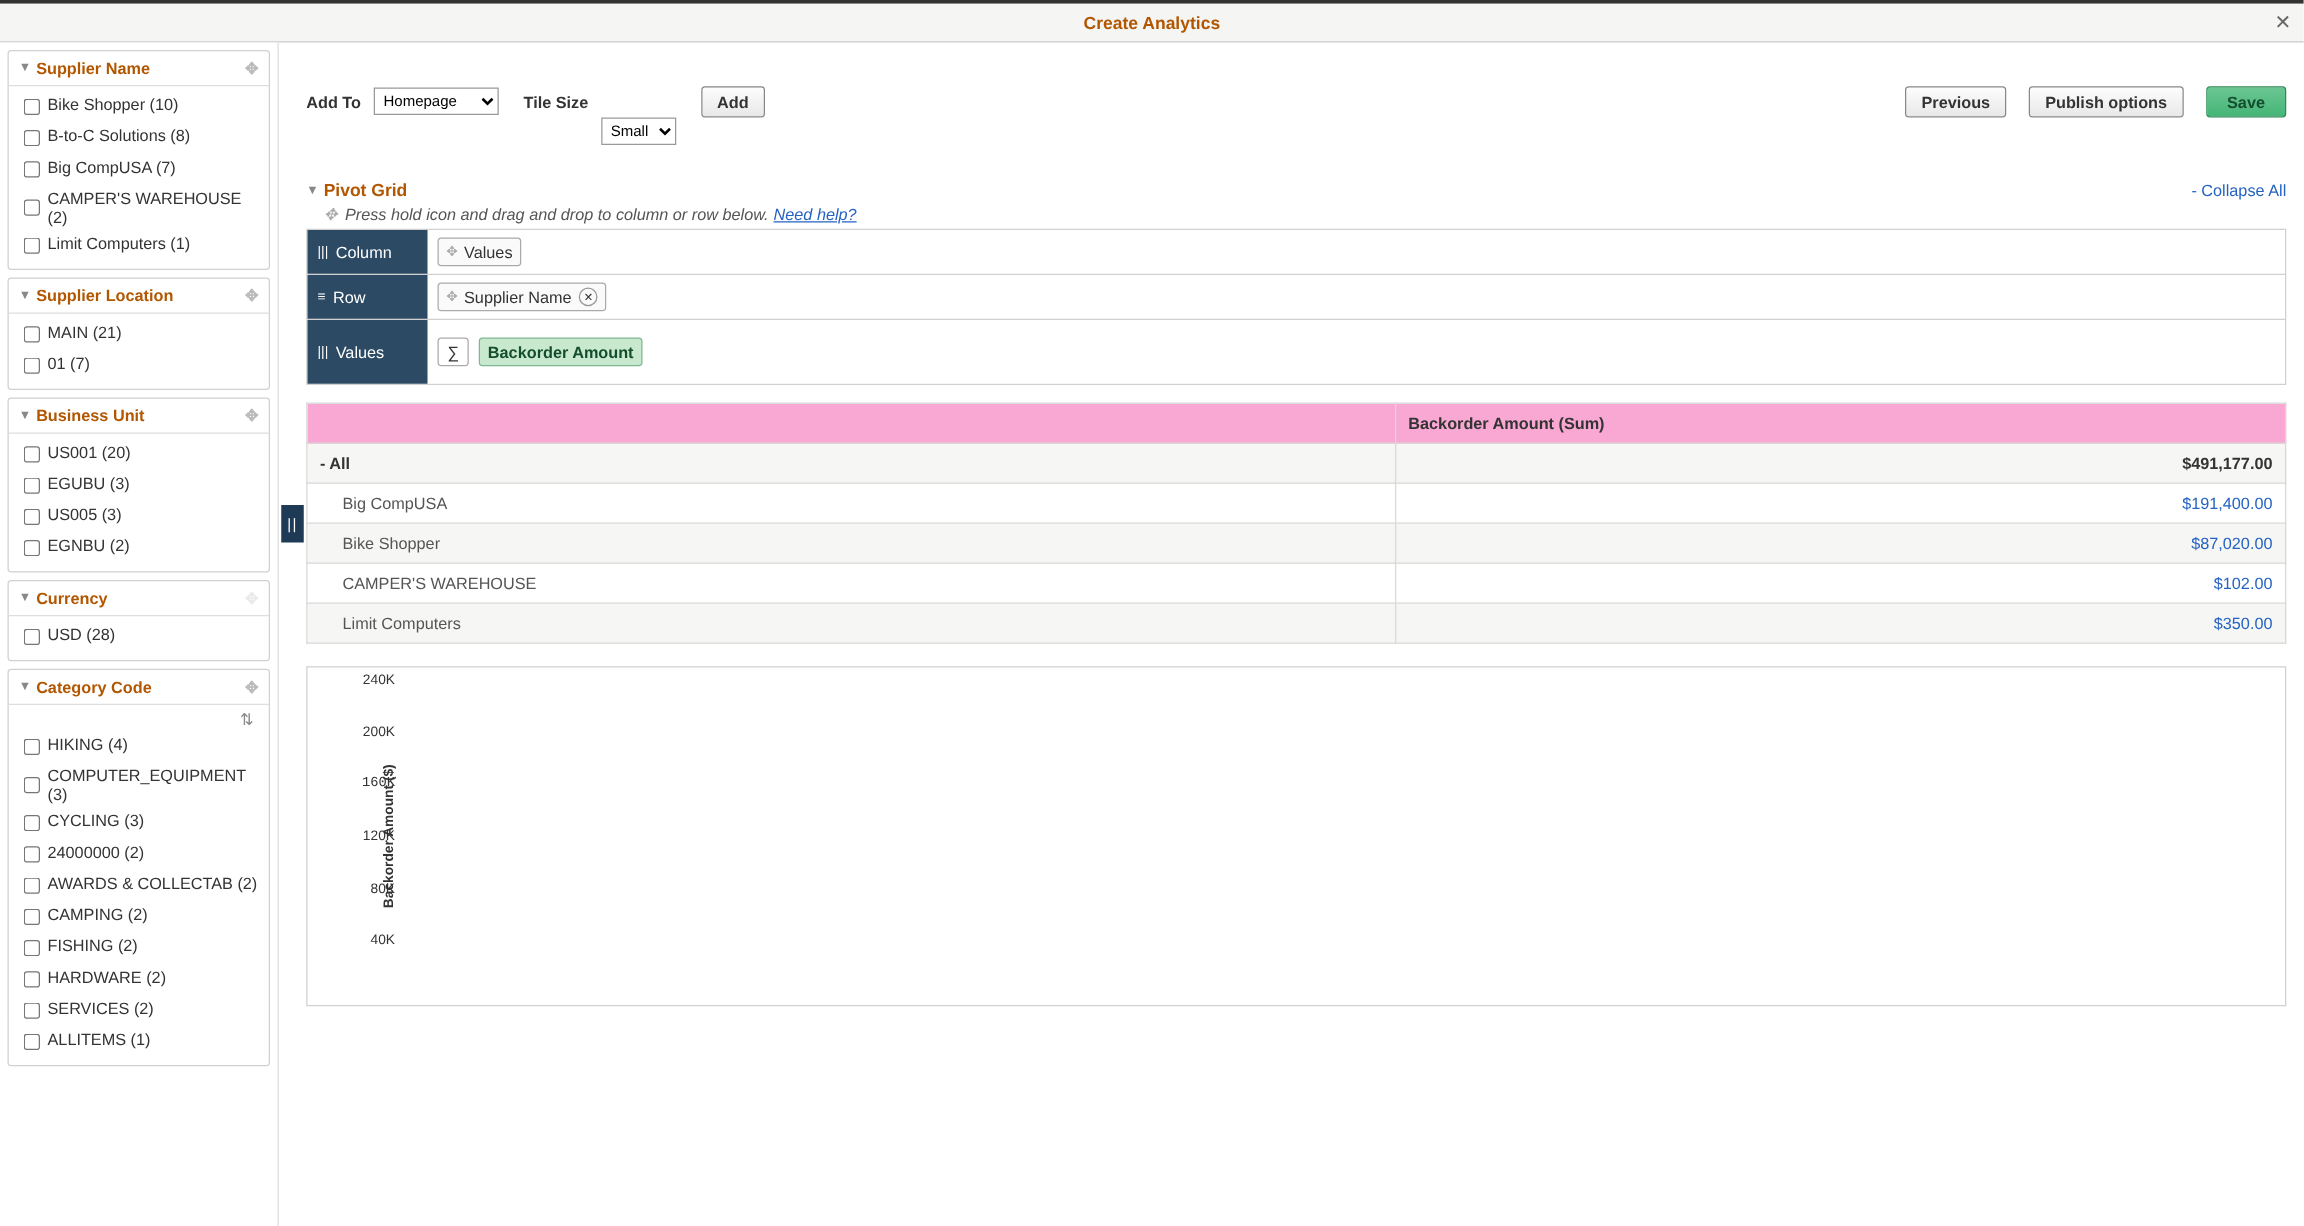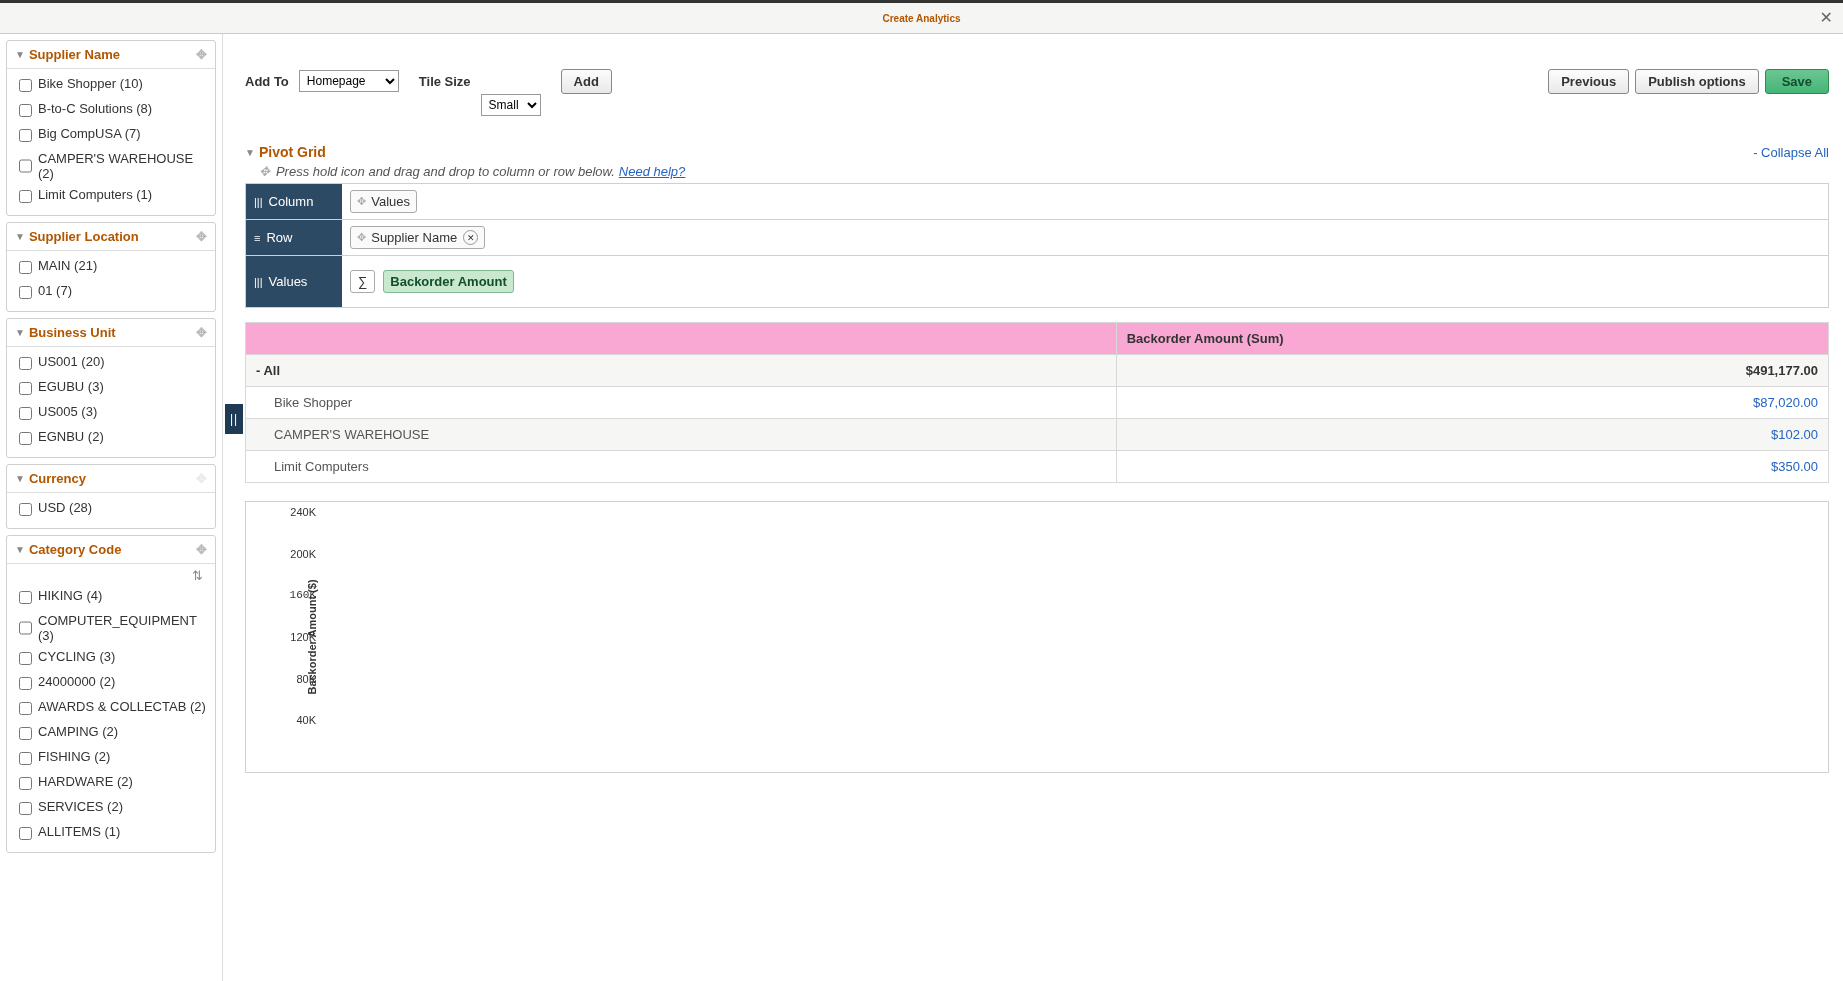--- a/index.html
+++ b/index.html
@@ -23,21 +23,21 @@
   border-bottom: 1px solid #ccc;
   height: 30px;
   display: flex;
   align-items: center;
   justify-content: center;
   position: relative;
 }
 .title-bar .title {
   color: #b25600;
   font-weight: bold;
-  font-size: 10px;
+  font-size: 14px;
 }
 .title-bar .close {
   position: absolute;
   right: 10px;
   top: 5px;
   cursor: pointer;
   color: #666;
   font-size: 16px;
 }
 .body {
@@ -143,21 +143,21 @@
 .btn {
   border: 1px solid #888;
   background: linear-gradient(#fdfdfd, #e8e8e8);
   border-radius: 3px;
   padding: 4px 12px;
   cursor: pointer;
   font-size: 13px;
   color: #333;
   font-weight: bold;
 }
-.btn + .btn { margin-left: 6px; }
+.btn + .btn { margin-left: 18px; }
 .btn.save {
   background: linear-gradient(#6cc692, #45b577);
   border-color: #2d8b54;
   color: #134d2d;
   padding: 4px 16px;
 }
 .toolbar-right {
   margin-left: auto;
   display: flex;
 }
@@ -551,20 +551,24 @@
           <thead>
             <tr>
               <th style="width:55%;"></th>
               <th>Backorder Amount (Sum)</th>
             </tr>
           </thead>
           <tbody id="tbody">
               <tr class="all-row">
                 <td class="row-head" style="color:#333;font-weight:bold;">- All</td>
                 <td class="value">$491,177.00</td>
+              </tr>
+              <tr>
+                <td class="row-head" style="padding-left:28px;">Big CompUSA</td>
+                <td class="value">$191,400.00</td>
               </tr>
               <tr>
                 <td class="row-head" style="padding-left:28px;">Bike Shopper</td>
                 <td class="value">$87,020.00</td>
               </tr>
               <tr>
                 <td class="row-head" style="padding-left:28px;">CAMPER'S WAREHOUSE</td>
                 <td class="value">$102.00</td>
               </tr>
               <tr>

